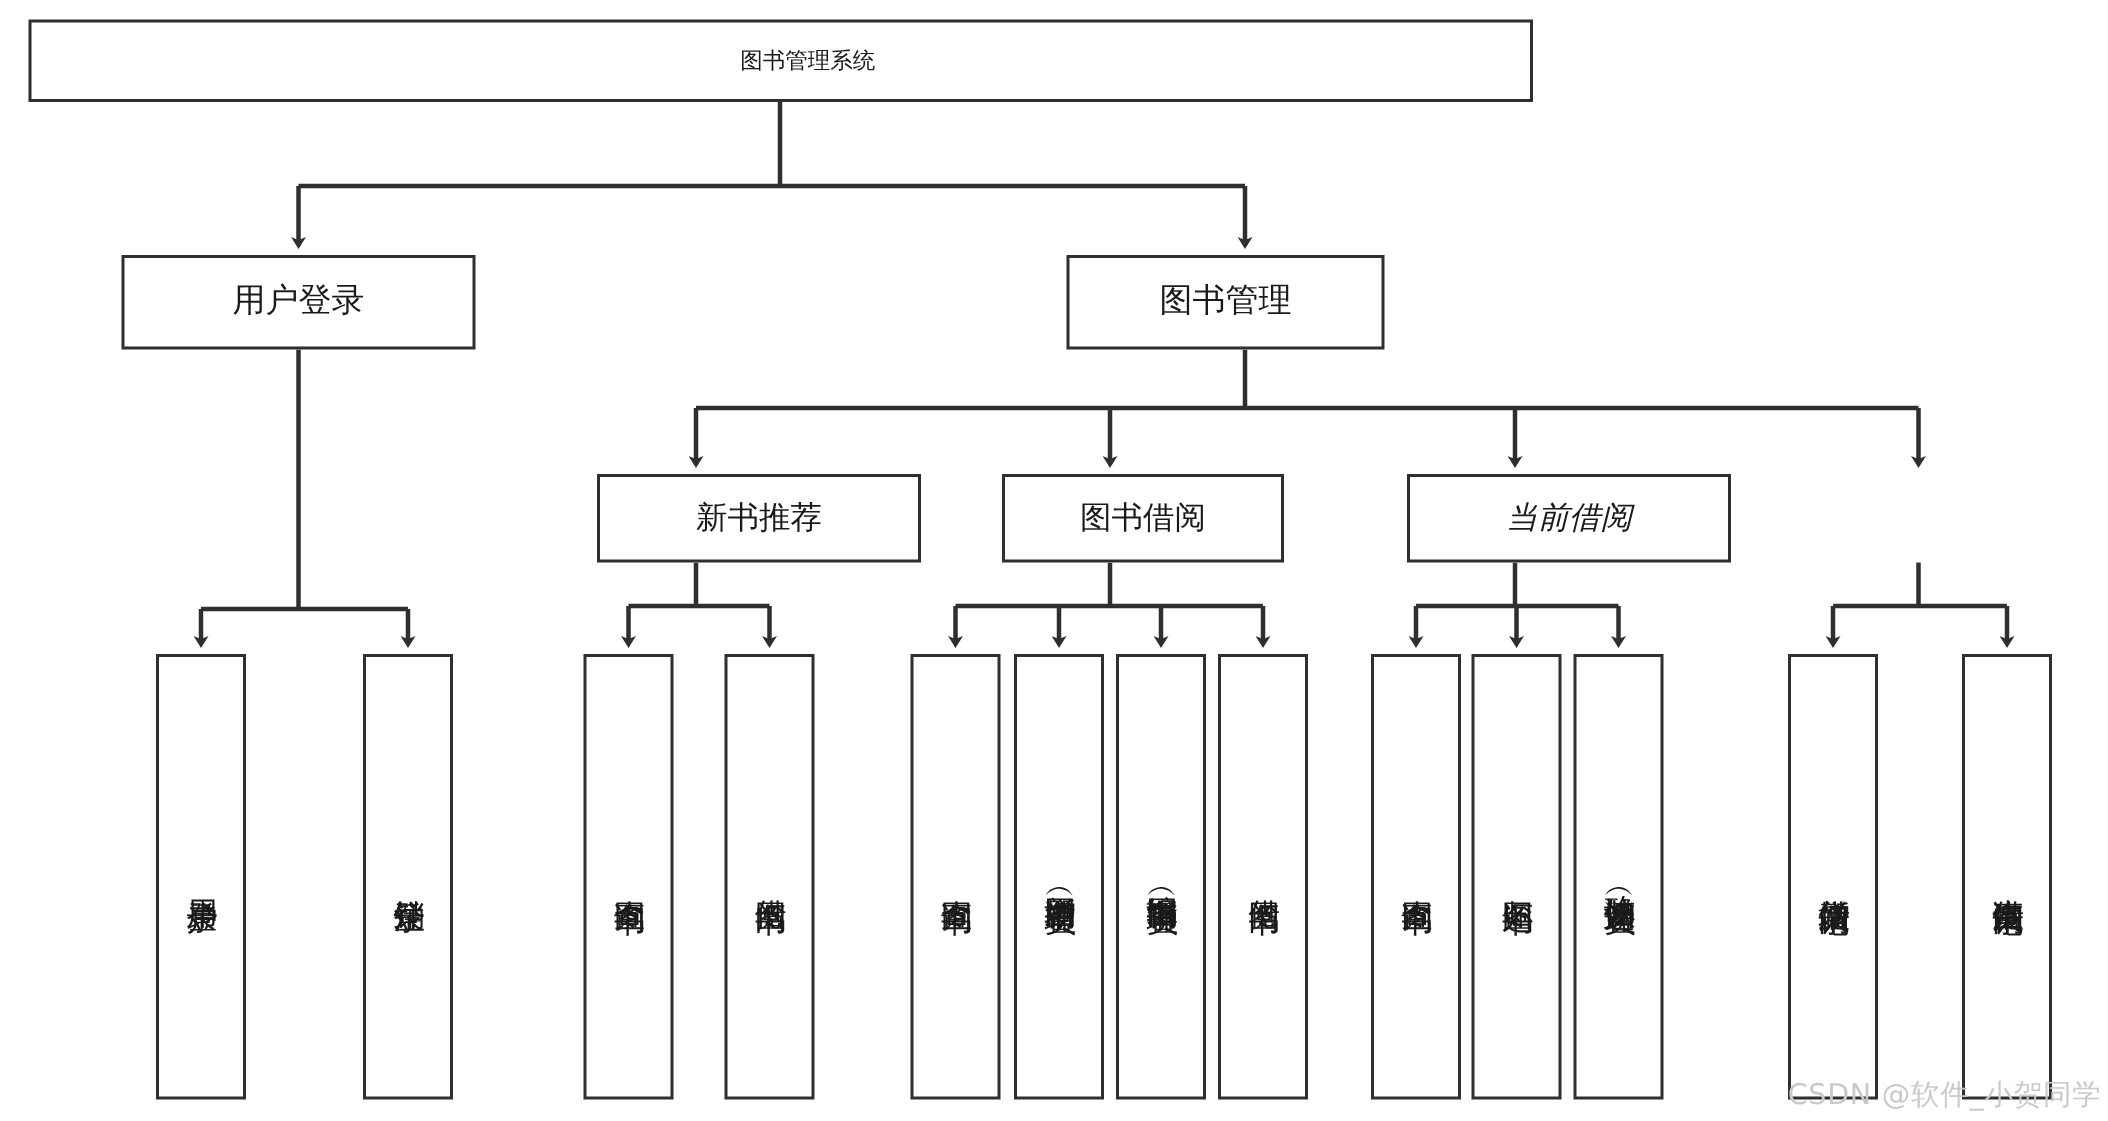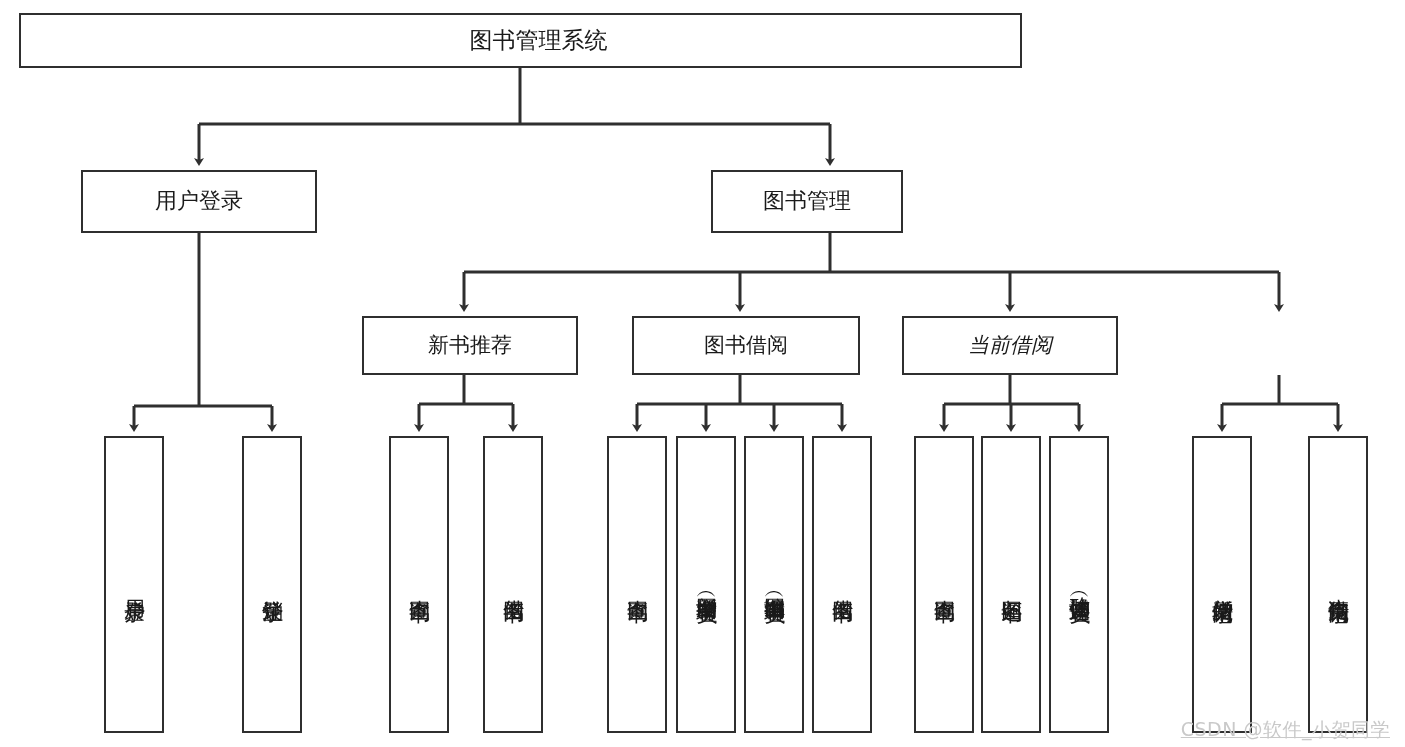--- a/index.html
+++ b/index.html
@@ -23,28 +23,29 @@
     border: 2px solid #2f2f2f;
     background: #ffffff;
     display: flex;
     align-items: center;
     justify-content: center;
     color: #1a1a1a;
     line-height: 1.22;
     text-align: center;
   }
   .node.root {
-    font-size: 23px;
+    font-size: 15px;
     padding-left: 36px;
   }
   .node.lvl1 {
     font-size: 22px;
   }
   .node.lvl2 {
     font-size: 21px;
+    margin-left: 36px;
   }
   .node.leaf {
     font-size: 21px;
     writing-mode: vertical-rl;
     text-orientation: upright;
     padding: 8px 0;
     letter-spacing: 1px;
   }
   .node.leaf .txt {
     writing-mode: vertical-rl;
@@ -55,27 +56,26 @@
   svg.edges {
     position: absolute;
     left: 0;
     top: 0;
     width: 1405px;
     height: 747px;
     pointer-events: none;
   }
   .watermark {
     position: absolute;
-    right: 15px;
+    right: 4px;
     bottom: 4px;
     font-size: 19px;
     color: #c9c9c9;
     letter-spacing: 0.5px;
     white-space: nowrap;
-    text-decoration: underline;
   }
 </style>
 </head>
 <body>
 
 <div id="canvas">
 
   <svg class="edges" viewBox="0 0 1405 747">
     <defs>
       <marker id="arrow" markerWidth="10" markerHeight="10" refX="4" refY="5" orient="auto" markerUnits="userSpaceOnUse">
@@ -127,28 +127,28 @@
     <path d="M1338,404 L1338,428" stroke="#2f2f2f" stroke-width="3" fill="none" marker-end="url(#arrow)"></path>
   </svg>
 
   <div class="node root" style="left:19px; top:13px; width:1003px; height:55px;">
     <span class="txt">图书管理系统</span>
   </div>
 
   <div class="node lvl1" style="left:81px; top:170px; width:236px; height:63px;">
     <span class="txt">用户登录</span>
   </div>
-  <div class="node lvl1" style="left:711px; top:170px; width:192px; height:63px;">
+  <div class="node lvl1" style="left:711px; top:170px; width:212px; height:63px;">
     <span class="txt">图书管理</span>
   </div>
 
   <div class="node lvl2" style="left:362px; top:316px; width:216px; height:59px;">
     <span class="txt">新书推荐</span>
   </div>
-  <div class="node lvl2" style="left:632px; top:316px; width:228px; height:59px;">
+  <div class="node lvl2" style="left:632px; top:316px; width:188px; height:59px;">
     <span class="txt">图书借阅</span>
   </div>
   <div class="node lvl2" style="left:902px; top:316px; width:216px; height:59px;font-style:italic;">
     <span class="txt">当前借阅</span>
   </div>
 
   <div class="node leaf" style="left:104px; top:436px; width:60px; height:297px;">
     <span class="txt">用户登录</span>
   </div>
   <div class="node leaf" style="left:242px; top:436px; width:60px; height:297px;">

